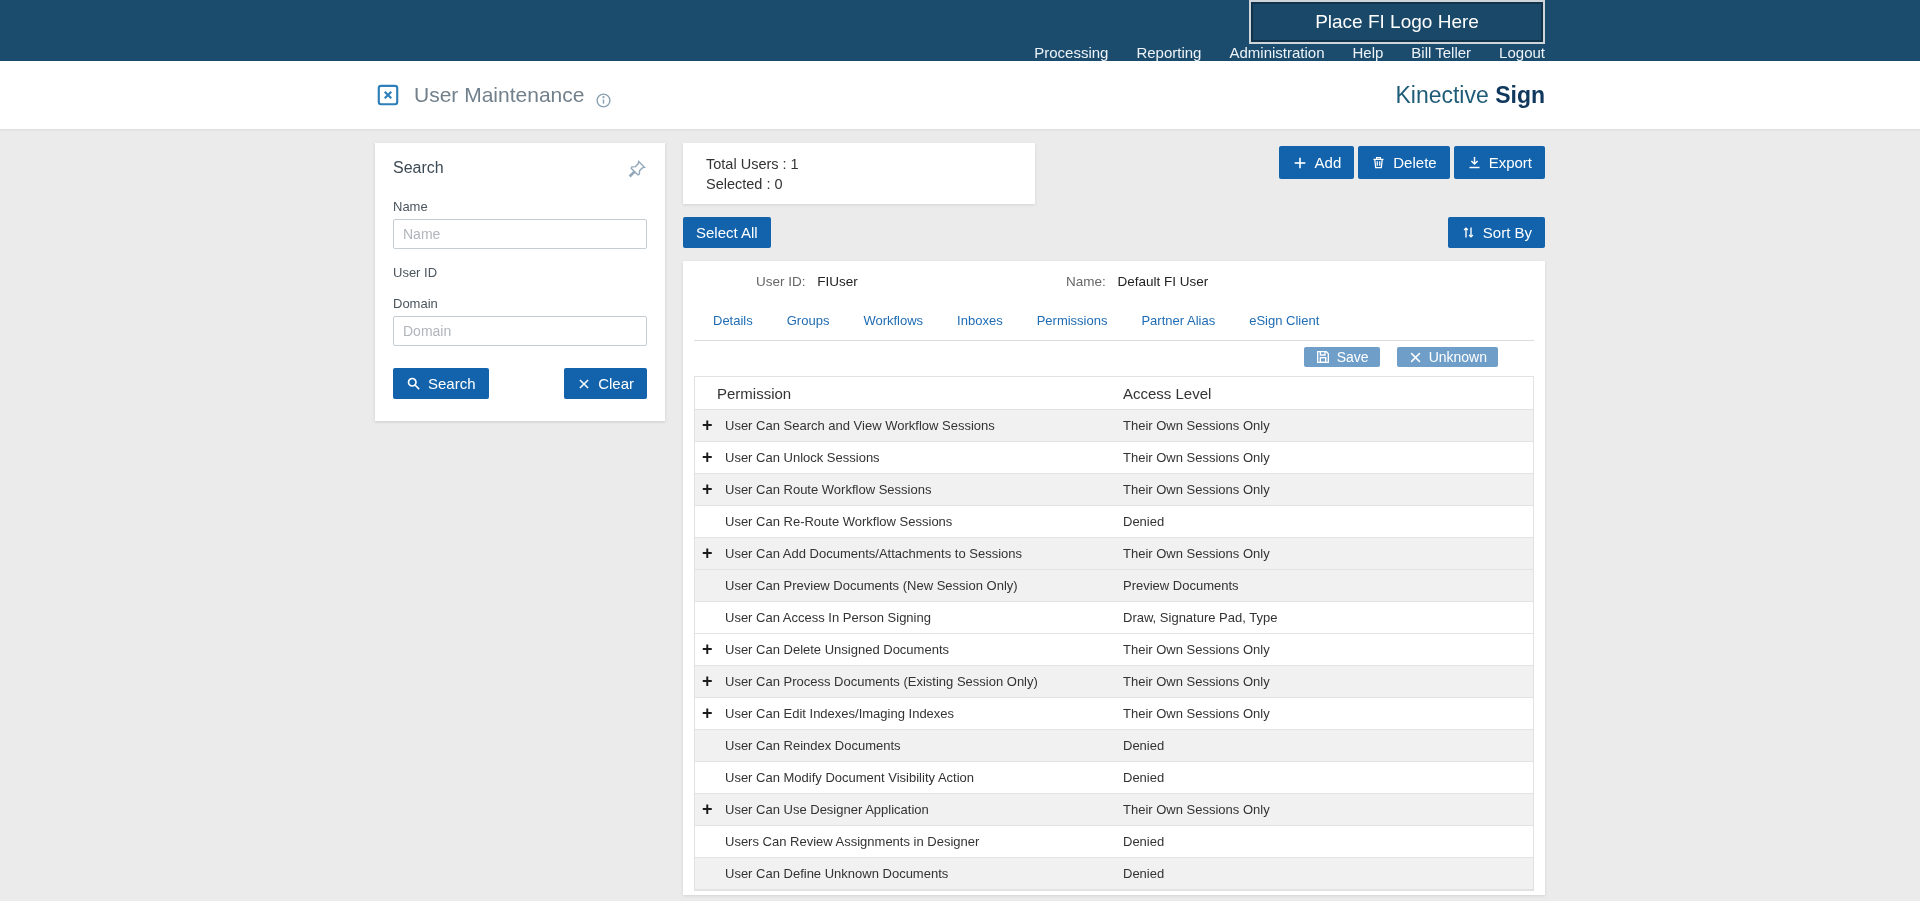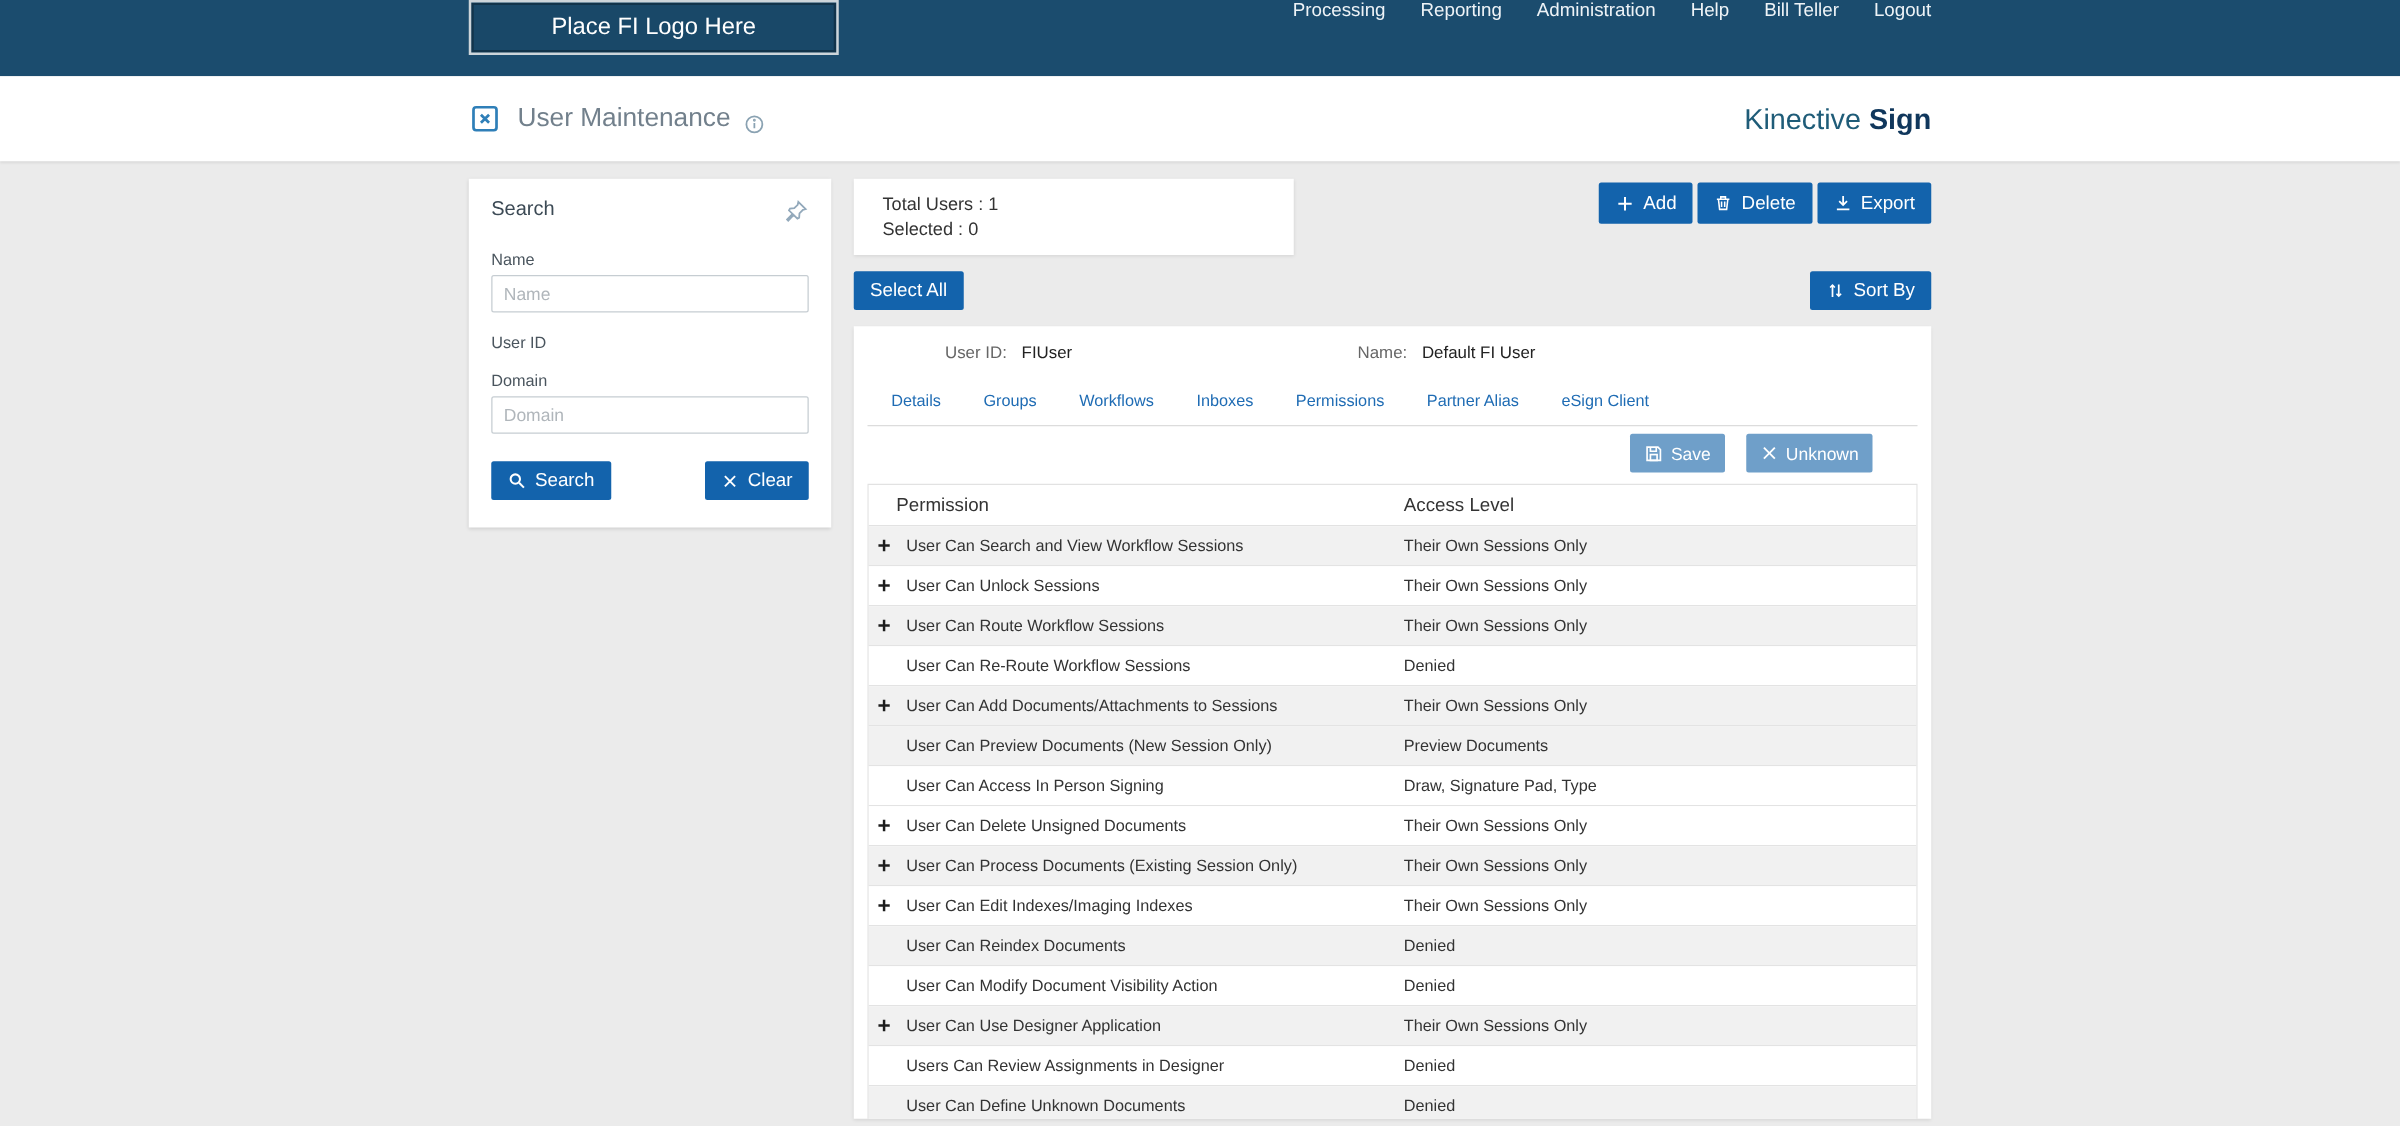--- a/index.html
+++ b/index.html
@@ -2,21 +2,21 @@
 <html><head>
 <meta charset="utf-8">
 <style>
   * { margin:0; padding:0; box-sizing:border-box; }
   html,body { width:1920px; height:901px; overflow:hidden; background:#ebebeb;
               font-family:"Liberation Sans", sans-serif; }
   .container { width:1170px; margin:0 auto; }
 
   
   .topbar { height:61px; background:#1b4c6e; }
-  .topbar-inner { height:100%; display:flex; justify-content:space-between; align-items:flex-start; }
+  .topbar-inner { height:100%; display:flex; justify-content:space-between; align-items:flex-end;flex-direction:column; }
   .logo-box { width:296px; height:44px; border:2px solid #cdd5da;
               box-shadow: inset 0 0 0 2px rgba(0,0,0,.28);
               display:flex; align-items:center; justify-content:center;
               color:#ffffff; font-size:19px; background:rgba(0,0,0,.05); }
   .topnav { display:flex; gap:28px; align-items:center; }
   .nav-item { color:#eef3f7; font-size:15px; cursor:pointer; white-space:nowrap; }
 
   
   .page-header { height:68px; background:#ffffff; box-shadow:0 1px 2px rgba(0,0,0,.08); position:relative; z-index:2; }
   .header-inner { height:100%; display:flex; justify-content:space-between; align-items:center; }
@@ -43,39 +43,39 @@
   .txt-input::placeholder { color:#b0b6bb; }
   .card-btn-row { display:flex; justify-content:space-between; margin-top:22px; }
 
   
   .btn { display:inline-flex; align-items:center; gap:7px; background:#1363ac; color:#fff;
          border:none; height:31px; padding:0 13px; font-size:15px; border-radius:2px;
          cursor:pointer; font-family:"Liberation Sans",sans-serif; white-space:nowrap; }
   .btn svg { display:block; }
   .btn.tall { height:33px; }
   .btn-lite { display:inline-flex; align-items:center; gap:6px; background:#6f9fc9; color:#fff;
-              border:none; height:31px; padding:0 11px; font-size:14px; border-radius:2px;
+              border:none; height:20px; padding:0 11px; font-size:14px; border-radius:2px;
               cursor:pointer; font-family:"Liberation Sans",sans-serif; }
   .btn-lite svg { display:block; }
 
   
   .main-col { flex:1; }
   .row-top { display:flex; justify-content:space-between; align-items:flex-start; }
   .summary-box { width:352px; height:61px; background:#fff; box-shadow:0 1px 3px rgba(0,0,0,.10);
                  padding:11px 0 0 23px; font-size:14.5px; color:#333; line-height:20px; }
   .toolbar-right { display:flex; gap:4px; margin-top:3px; }
   .row-second { display:flex; justify-content:space-between; margin-top:13px; }
 
   
   .panel { background:#fff; margin-top:13px; height:634px; overflow:hidden;
            box-shadow:0 1px 3px rgba(0,0,0,.10); position:relative; }
   .user-row { position:relative; padding:13px 0 0 73px; height:31px; font-size:13.5px; }
   .user-row .lbl { color:#666; margin-right:8px; }
   .user-row .val { color:#222; }
-  .ug2 { position:absolute; left:403px; top:13px; }
+  .ug2 { position:absolute; left:383px; top:13px; }
   .tabs { margin:10px 11px 0; border-bottom:1px solid #dcdcdc; display:flex; padding-left:2px; }
   .tab { padding:0 17px; font-size:13px; color:#1f6cb4; height:38px; line-height:38px; cursor:pointer; white-space:nowrap; }
   .tab.active { border:1px solid #d2d2d2; border-bottom:1px solid #ffffff; margin-bottom:-1px;
                 background:#fff; color:#3c3c3c; }
   .save-row { display:flex; justify-content:flex-end; gap:17px; margin:6px 47px 0 0; }
 
   
   .ptable { margin:9px 11px 0; border:1px solid #e2e2e2; }
   .phead { display:flex; align-items:center; height:33px; border-bottom:1px solid #e2e2e2;
            font-size:15px; color:#333; background:#fff; }

